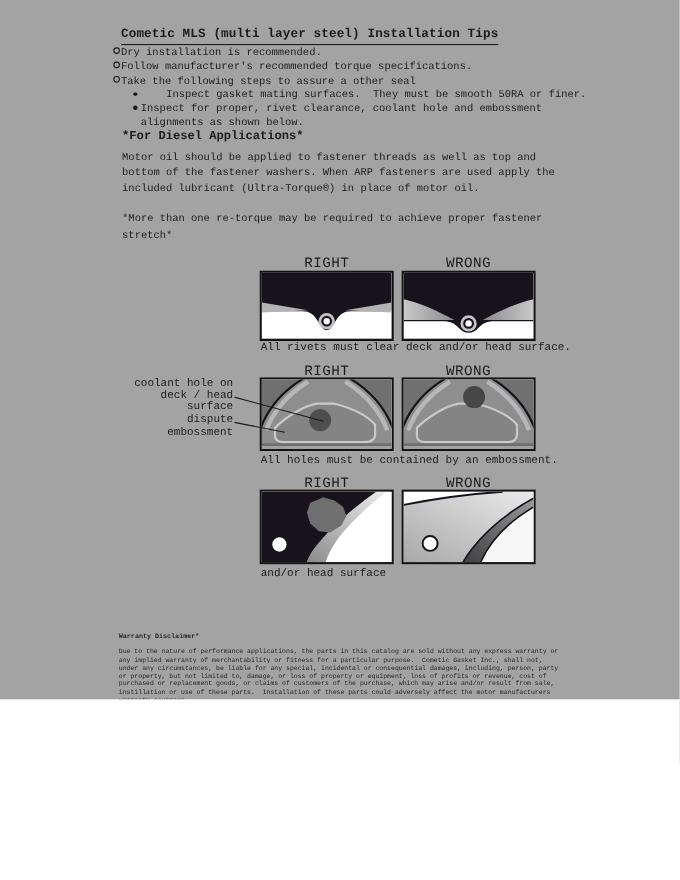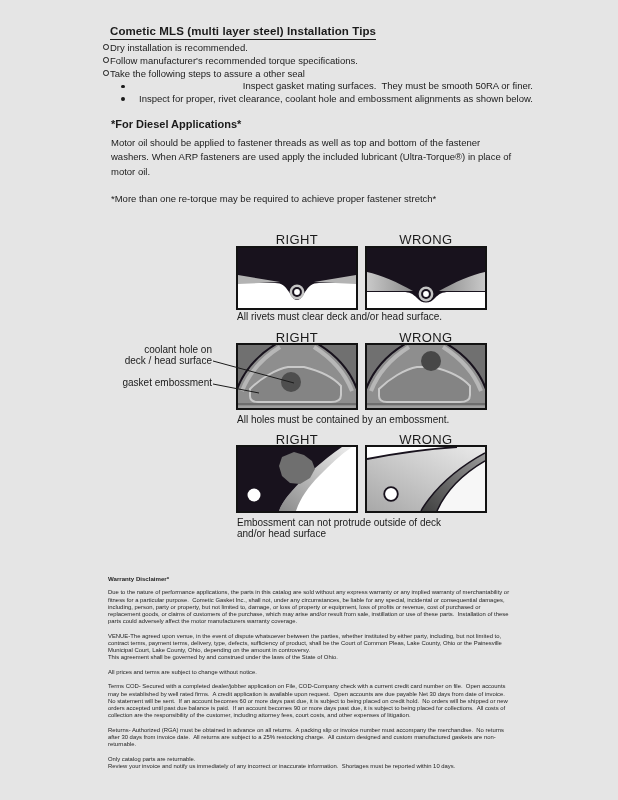--- a/index.html
+++ b/index.html
@@ -1,17 +1,17 @@
 <!DOCTYPE html>
 <html><head>
 <meta charset="utf-8">
 <style>
   html,body{margin:0;padding:0;background:#ffffff;}
-  .page{position:relative;width:618px;height:800px;background:#e5e5e5;overflow:hidden;
-        font-family:Liberation Sans, sans-serif;color:#1b1b1b;}
+  .page{position:relative;width:618px;height:636px;background:#a3a3a3;overflow:hidden;
+        font-family:Liberation Mono, monospace;color:#1b1b1b;}
   .abs{position:absolute;}
 
   
   .title{left:110px;top:25px;font-size:11.5px;font-weight:bold;letter-spacing:.1px;
          border-bottom:1.6px solid #1b1b1b;padding-bottom:1.5px;white-space:nowrap;}
 
   
   .tips{left:103px;top:42px;width:430px;font-size:9.5px;line-height:12.8px;}
   .tip{display:flex;align-items:baseline;}
   .tip .mk{flex:0 0 7px;position:relative;top:-1px;}
@@ -114,21 +114,21 @@
   </div>
   <div class="abs dg-caption" style="left:237px;top:312px;">All rivets must clear deck and/or head surface.</div>
 
   <div class="abs dg-label" style="left:236px;top:330px;">RIGHT</div>
   <div class="abs dg-label" style="left:365px;top:330px;">WRONG</div>
 
   <div class="abs callout" style="left:108px;top:345px;width:104px;">
     <div>coolant hole on</div>
     <div>deck / head surface</div>
   </div>
-  <div class="abs callout" style="left:108px;top:378px;width:104px;">gasket embossment</div>
+  <div class="abs callout" style="left:108px;top:378px;width:104px;">dispute embossment</div>
 
   <svg class="abs" style="left:213px;top:355px;z-index:5;" width="85" height="40">
     <line x1="0" y1="6" x2="81" y2="28" stroke="#1b1b1b" stroke-width="1"></line>
     <line x1="0" y1="29" x2="46" y2="38" stroke="#1b1b1b" stroke-width="1"></line>
   </svg>
 
   <div class="abs dg-box" style="left:236px;top:343px;height:63px;">
     <svg width="118" height="63" viewBox="0 0 118 63" preserveAspectRatio="none">
       <rect width="118" height="63" fill="#8e8e8e"></rect>
       <path d="M0,0 L38,0 C18,12 7,26 0,44 Z" fill="#707070"></path>
@@ -194,21 +194,20 @@
       <path d="M0,12 C30,6 60,2 90,0 L118,0 L118,6 C96,18 76,34 62,52 C59,56 56,60 54,64 L0,64 Z" fill="url(#g3w1)"></path>
       <path d="M118,6 C96,18 76,34 62,52 C59,56 56,60 54,64 L70,64 C78,46 94,28 118,14 Z" fill="url(#g3w2)"></path>
       <path d="M118,14 C94,28 78,46 70,64 L118,64 Z" fill="#f7f7f7"></path>
       <path d="M0,12 C30,6 60,2 90,0" stroke="#18121d" stroke-width="1.8" fill="none"></path>
       <path d="M118,6 C96,18 76,34 62,52 C59,56 56,60 54,64" stroke="#18121d" stroke-width="1.5" fill="none"></path>
       <path d="M118,14 C94,28 78,46 70,64" stroke="#18121d" stroke-width="1.5" fill="none"></path>
       <circle cx="24" cy="47" r="6.8" fill="#ffffff" stroke="#18121d" stroke-width="1.8"></circle>
     </svg>
   </div>
   <div class="abs dg-caption" style="left:237px;top:518px;">
-    <div>Embossment can not protrude outside of deck</div>
     <div>and/or head surface</div>
   </div>
 
   <div class="abs disclaimer">
     <h3>Warranty Disclaimer*</h3>
     <p>Due to the nature of performance applications, the parts in this catalog are sold without any express warranty or any implied warranty of merchantability or fitness for a particular purpose.  Cometic Gasket Inc., shall not, under any circumstances, be liable for any special, incidental or consequential damages, including, person, party or property, but not limited to, damage, or loss of property or equipment, loss of profits or revenue, cost of purchased or replacement goods, or claims of customers of the purchase, which may arise and/or result from sale, instillation or use of these parts.  Installation of these parts could adversely affect the motor manufacturers warranty coverage.</p>
     <p class="tight">VENUE-The agreed upon venue, in the event of dispute whatsoever between the parties, whether instituted by either party, including, but not limited to, contract terms, payment terms, delivery, type, defects, sufficiency of product, shall be the Court of Common Pleas, Lake County, Ohio or the Painesville Municipal Court, Lake County, Ohio, depending on the amount in controversy.</p>
     <p class="aftertight">This agreement shall be governed by and construed under the laws of the State of Ohio.</p>
     <p>All prices and terms are subject to change without notice.</p>
     <p>Terms COD- Secured with a completed dealer/jobber application on File, COD-Company check with a current credit card number on file.  Open accounts may be established by well rated firms.  A credit application is available upon request.  Open accounts are due payable Net 30 days from date of invoice.  No statement will be sent.  If an account becomes 60 or more days past due, it is subject to being placed on credit hold.  No orders will be shipped or new orders accepted until past due balance is paid.  If an account becomes 90 or more days past due, it is subject to being placed for collections.  All costs of collection are the responsibility of the customer, including attorney fees, court costs, and other expenses of litigation.</p>

